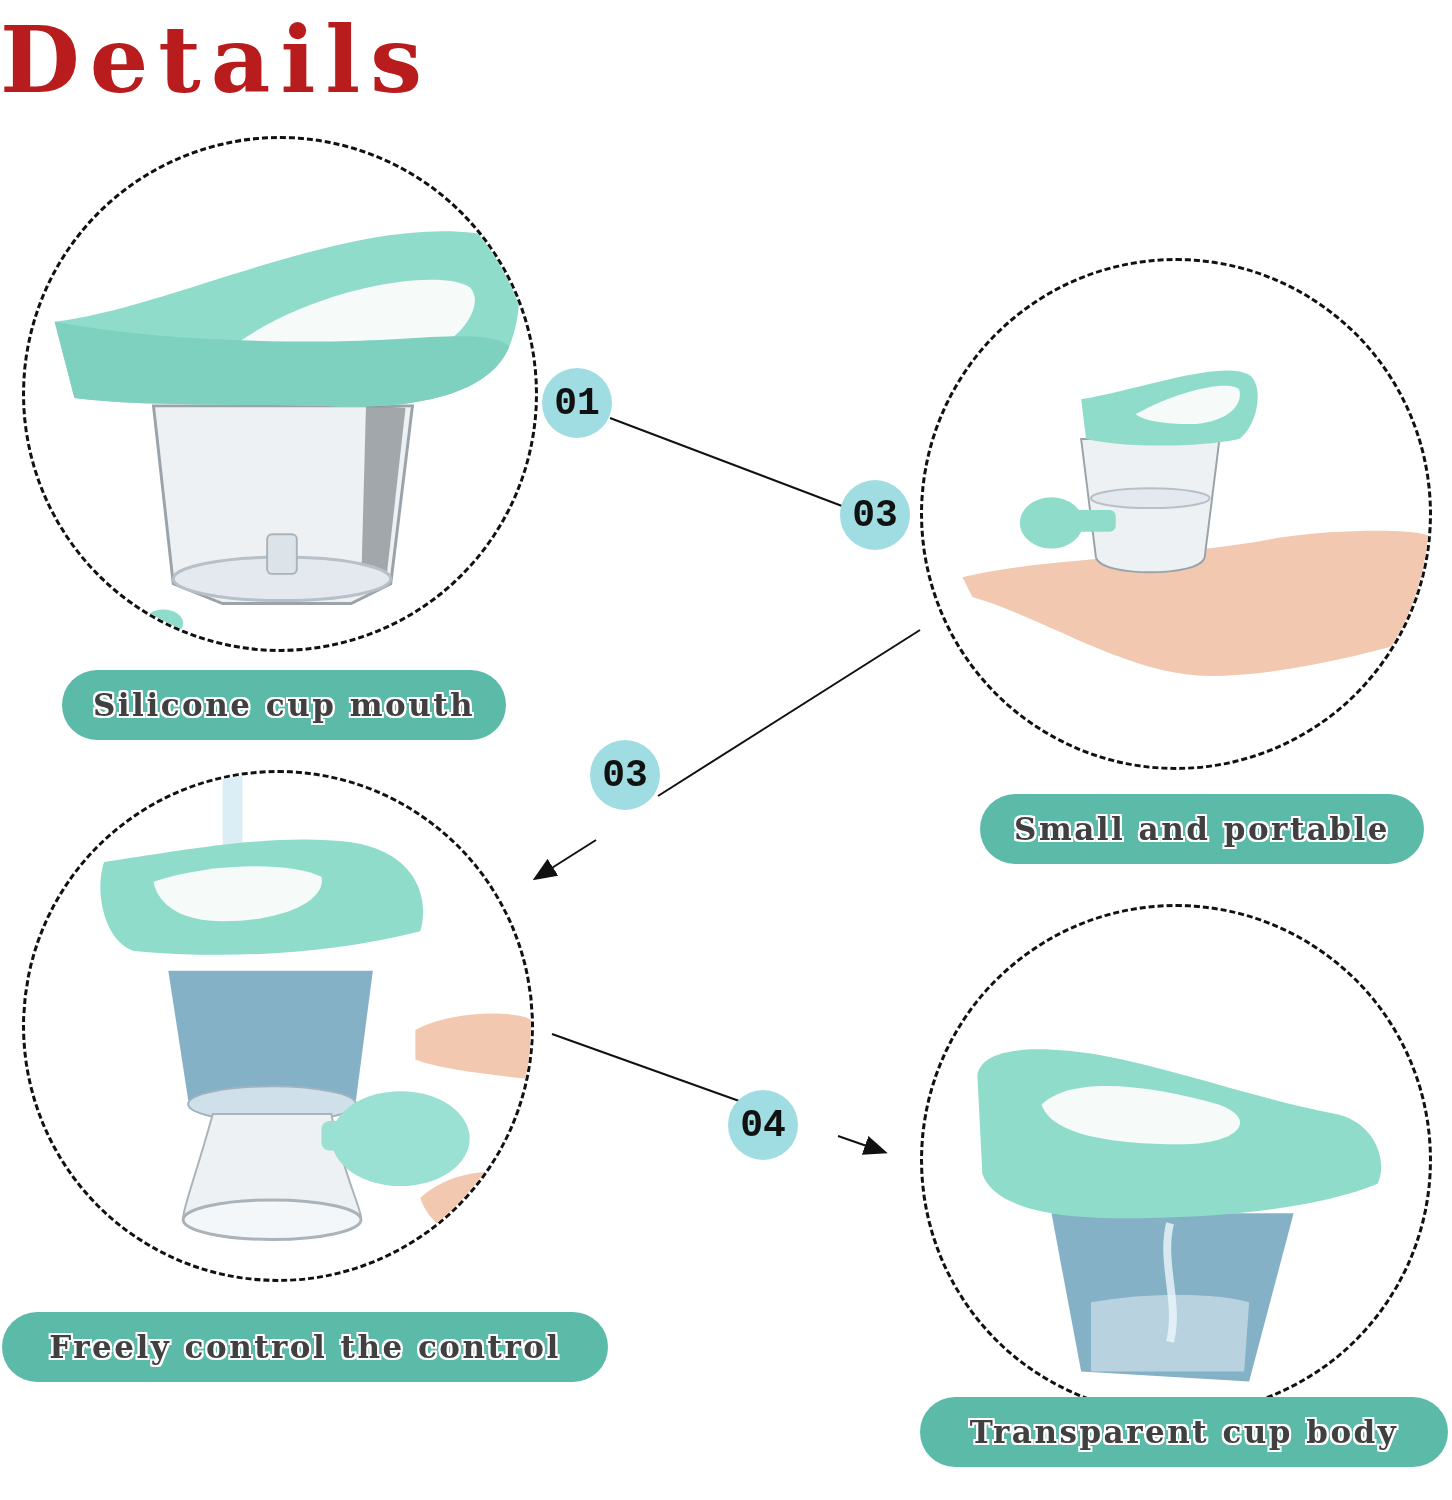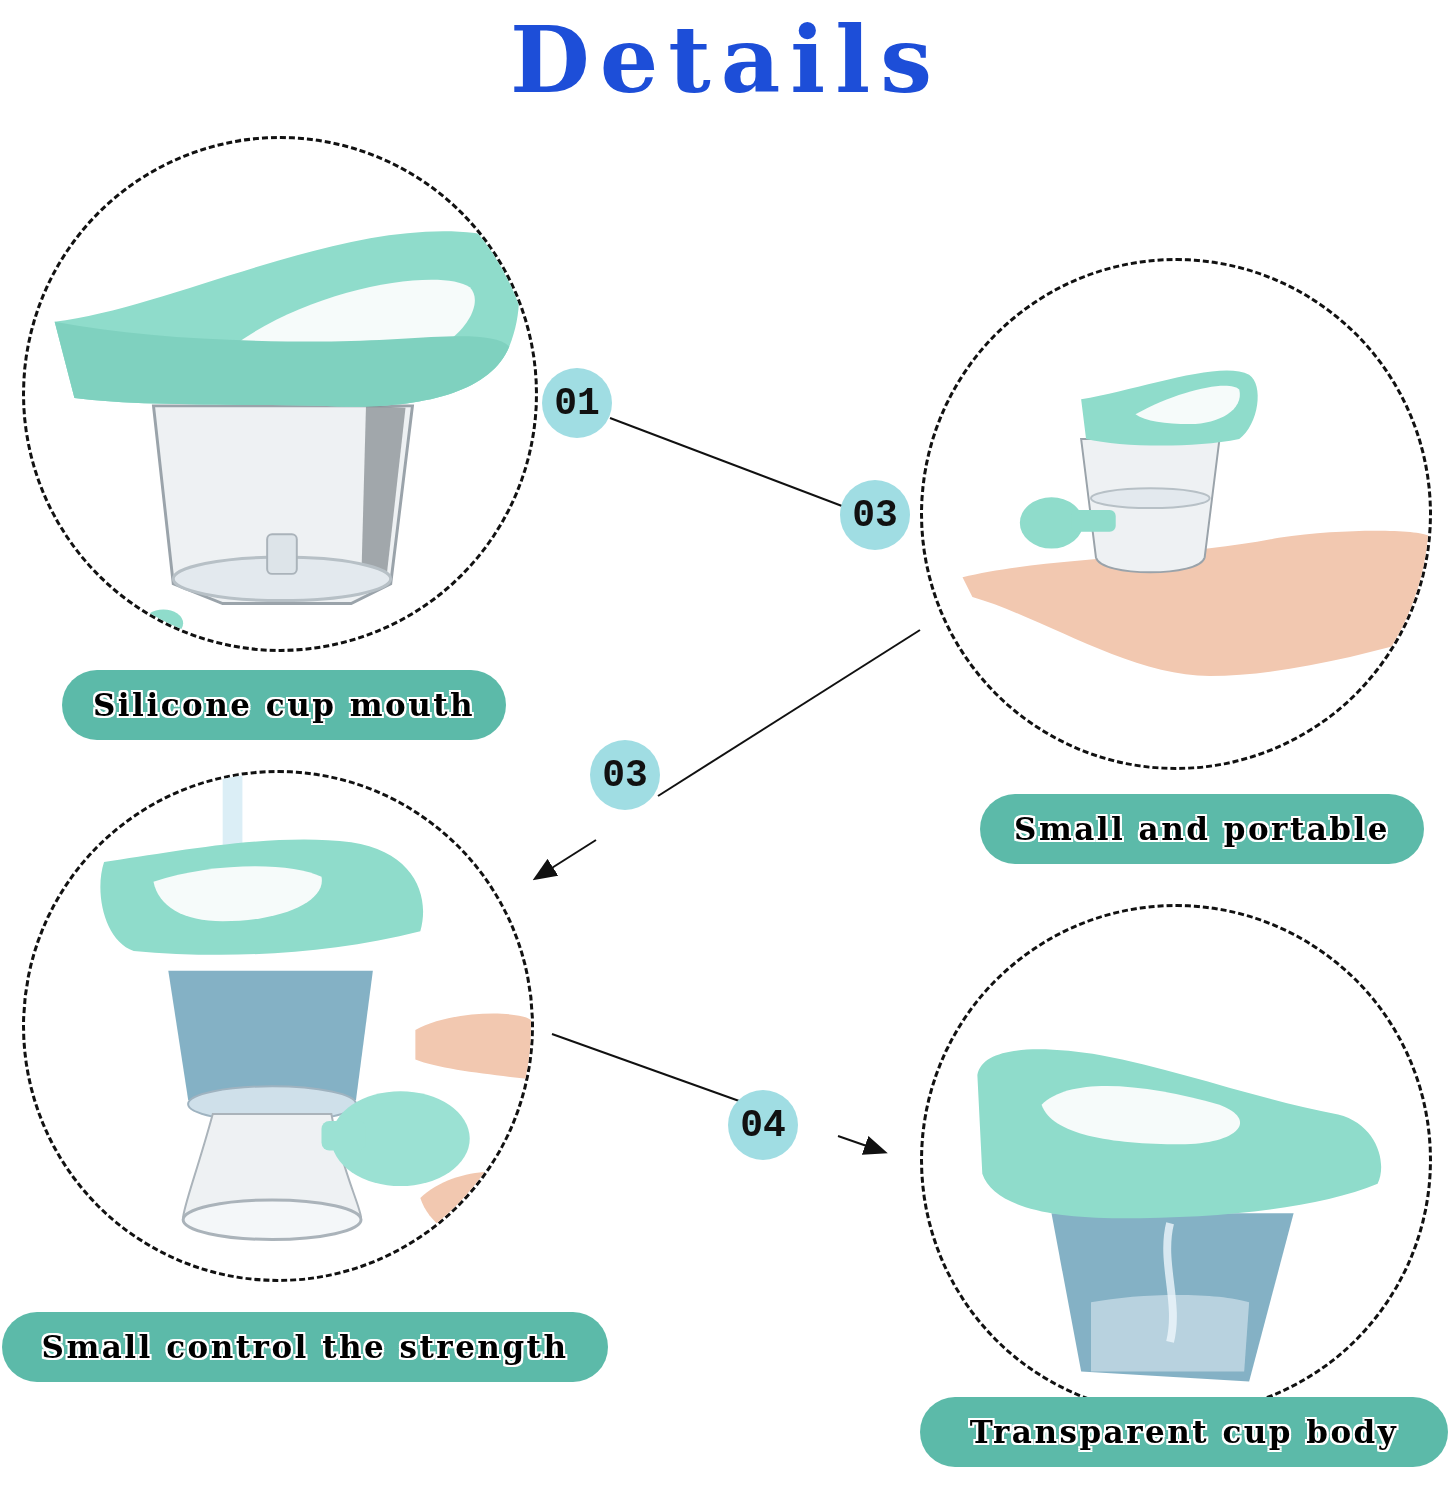--- a/index.html
+++ b/index.html
@@ -1,37 +1,37 @@
 <!DOCTYPE html>
 <html><head>
 <meta charset="utf-8">
 <style>
   html, body { margin: 0; padding: 0; background: #ffffff; }
   body { width: 1452px; height: 1500px; position: relative; overflow: hidden; font-family: "DejaVu Sans", sans-serif; }
 
   .title {
     position: absolute; left: 0; top: 0; width: 1452px; height: 120px;
-    text-align: center; line-height: 120px;
+    line-height: 120px;
     font-family: "DejaVu Serif", serif; font-weight: bold; font-size: 92px;
-    letter-spacing: 10px; color: #1d4ed8;
+    letter-spacing: 10px; color: #b91c1c;
   }
 
   .ring {
     position: absolute; border-radius: 50%;
     border: 3px dashed #111; box-sizing: border-box; overflow: hidden;
     background: #fff;
   }
   .ring svg { position: absolute; left: 0; top: 0; width: 100%; height: 100%; }
 
   .pill {
     position: absolute; height: 70px; border-radius: 35px;
     background: #5cbaa9; box-sizing: border-box;
     display: flex; align-items: center; justify-content: center;
     font-family: "DejaVu Serif", serif; font-weight: bold; font-size: 31px;
-    letter-spacing: 2.5px; color: #000000;
+    letter-spacing: 2.5px; color: #404040;
     text-shadow: -2px -2px 0 #fff, 2px -2px 0 #fff, -2px 2px 0 #fff, 2px 2px 0 #fff,
                  0 -2px 0 #fff, 0 2px 0 #fff, -2px 0 0 #fff, 2px 0 0 #fff;
     white-space: nowrap;
   }
 
   .badge {
     position: absolute; width: 70px; height: 70px; border-radius: 50%;
     background: #a0dde3; display: flex; align-items: center; justify-content: center;
     font-family: Liberation Mono, monospace; font-weight: bold; font-size: 38px; color: #111;
   }
@@ -107,14 +107,14 @@
   </svg>
 </div>
 
 <div class="badge" style="left:542px; top:368px;">01</div>
 <div class="badge" style="left:840px; top:480px;">03</div>
 <div class="badge" style="left:590px; top:740px;">03</div>
 <div class="badge" style="left:728px; top:1090px;">04</div>
 
 <div class="pill" style="left:62px; top:670px; width:444px;">Silicone cup mouth</div>
 <div class="pill" style="left:980px; top:794px; width:444px;text-align:center;">Small and portable</div>
-<div class="pill" style="left:2px; top:1312px; width:606px;">Small control the strength</div>
+<div class="pill" style="left:2px; top:1312px; width:606px;">Freely control the control</div>
 <div class="pill" style="left:920px; top:1397px; width:528px;">Transparent cup body</div>
 
 </body></html>

